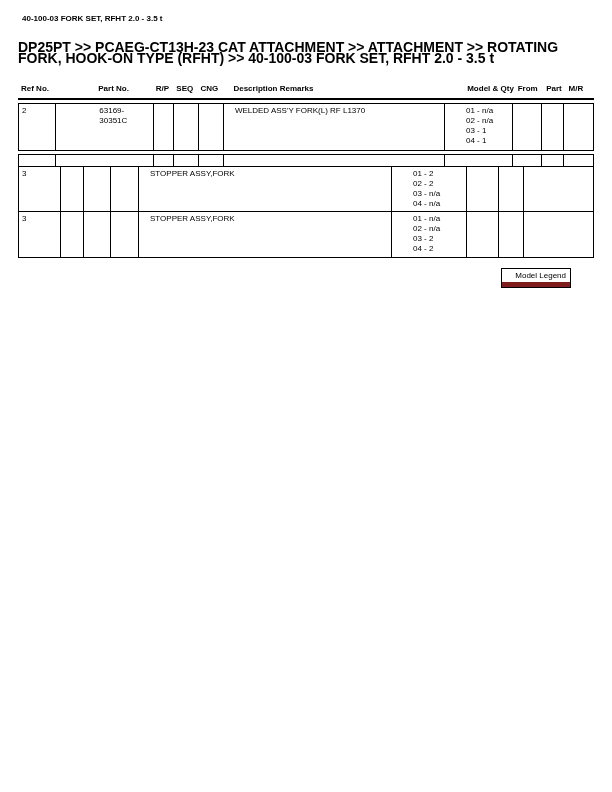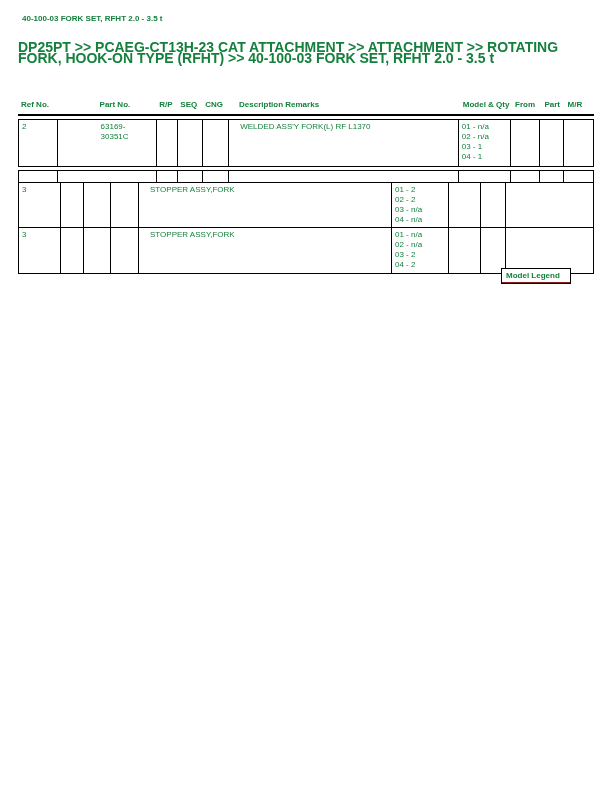--- a/index.html
+++ b/index.html
@@ -4,21 +4,21 @@
 <style>
   * { box-sizing: border-box; margin: 0; padding: 0; }
   html, body { background: #888; }
   .page {
     position: relative;
     width: 612px;
     height: 792px;
     margin: 0 auto;
     background: #ffffff;
     font-family: "Liberation Sans", sans-serif;
-    color: #15803d;
+    color: #000000;
   }
   .doc-title {
     position: absolute;
     left: 22px;
     top: 14px;
     font-size: 8px;
     font-weight: bold;
     white-space: nowrap;
   }
   .breadcrumb {
@@ -26,21 +26,21 @@
     left: 18px;
     top: 42px;
     width: 576px;
     font-size: 14px;
     font-weight: bold;
     line-height: 11px;
   }
   .parts-table {
     position: absolute;
     left: 18px;
-    top: 100px;
+    top: 84px;
     width: 576px;
     font-size: 8px;
   }
   .hdr-row {
     display: flex;
     font-weight: bold;
     padding-bottom: 4px;
     border-bottom: 2.5px solid #000;
   }
   .row {
@@ -58,42 +58,43 @@
     line-height: 10px;
   }
   .hdr-row .cell { border-right: none; padding: 0 0 0 3px; line-height: 10px; }
   .cell:last-child { border-right: none; }
   .c-ref  { width: 42px; }
   .c-part { width: 65px; margin-left: 40px; }
   .c-rp   { width: 23px; }
   .c-seq  { width: 27px; }
   .c-cng  { width: 28px; }
   .c-desc { width: 245px; margin-left: 8px; }
-  .c-model{ width: 57px; }
+  .c-model{ width: 57px; margin-left: 18px; }
   .c-from { width: 32px; }
   .c-upto { width: 25px; }
   .c-mr   { width: 32px; }
   .r1 { min-height: 48px; }
   .r2 { min-height: 46px; }
   .r3 { min-height: 47px; }
   .mq-line { display: block; line-height: 10px; }
   .legend {
     position: absolute;
     left: 501px;
     top: 268px;
     width: 70px;
     border: 1px solid #000;
     background: #fff;
     font-size: 8px;
   }
   .legend-title {
-    font-weight: bold;
+    font-weight: normal;
     padding: 2px 4px;
-    border-bottom: 1px solid #7f1d1d;
+    border-bottom: 5px solid #7f1d1d;
     white-space: nowrap;
+    text-align: right;
   }
   .legend-items { padding: 2px 4px 3px 4px; }
   .legend-item { display: block; line-height: 10px; white-space: nowrap; }
 </style>
 </head>
 <body>
 
 <div class="page">
 
   <div class="doc-title">40-100-03 FORK SET, RFHT 2.0 - 3.5 t</div>

